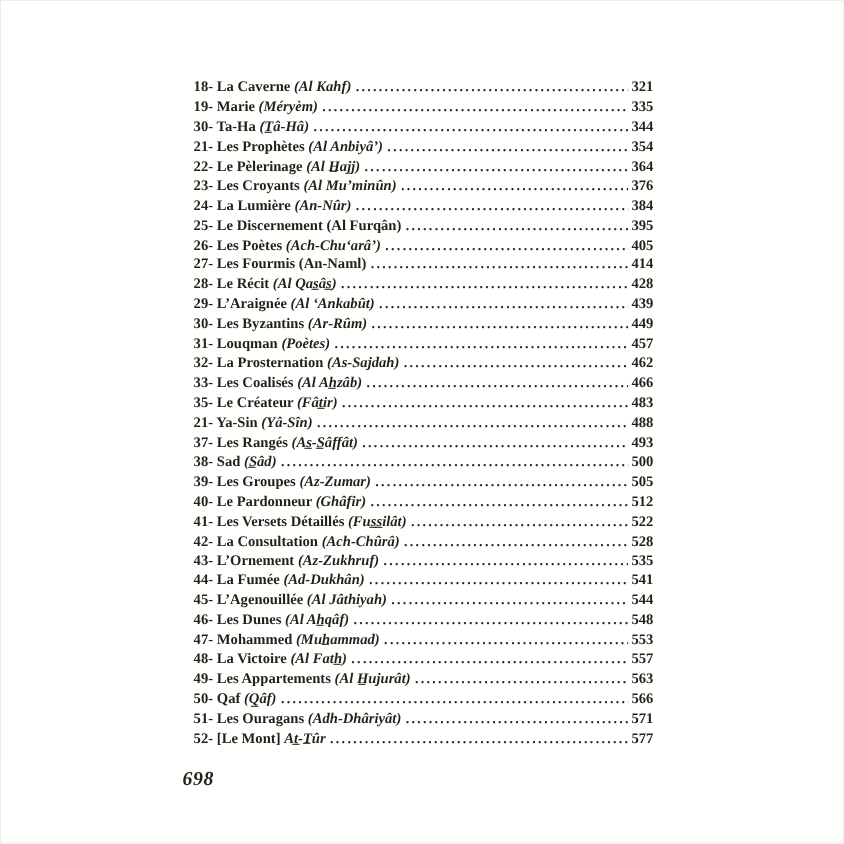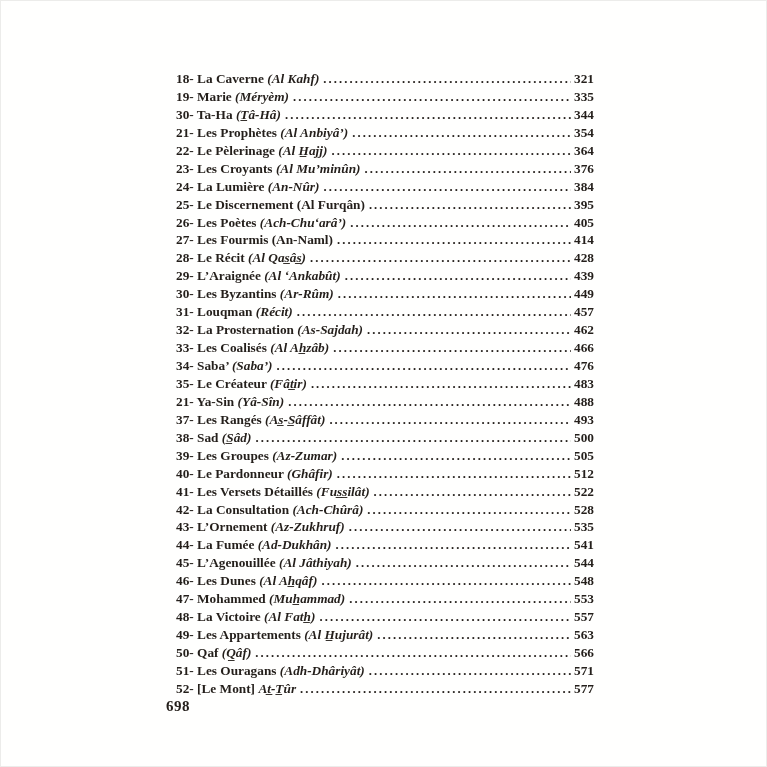--- a/index.html
+++ b/index.html
@@ -49,23 +49,24 @@
   }
   .pageno {
     flex: 0 0 auto;
     min-width: 26px;
     text-align: left;
   }
   .folio {
     position: absolute;
     left: 166px;
     top: 698px;
-    font-size: 15px;
+    font-size: 18px;
     font-weight: 700;
     letter-spacing: 0.5px;
+    font-style: italic;
   }
 </style>
 </head>
 <body>
 
 <div class="sheet">
   <div class="toc">
   <div class="row">
     <span class="entry-text"><span>18-</span> <span>La Caverne</span> <span class="translit">(Al Kahf)</span></span>
     <span class="leader"></span>
@@ -138,42 +139,37 @@
     <span class="pageno">439</span>
   </div>
 
   <div class="row">
     <span class="entry-text"><span>30-</span> <span>Les Byzantins</span> <span class="translit">(Ar-Rûm)</span></span>
     <span class="leader"></span>
     <span class="pageno">449</span>
   </div>
 
   <div class="row">
-    <span class="entry-text"><span>31-</span> <span>Louqman</span> <span class="translit">(Récit)</span></span>
+    <span class="entry-text"><span>31-</span> <span>Louqman</span> <span class="translit">(Poètes)</span></span>
     <span class="leader"></span>
     <span class="pageno">457</span>
   </div>
 
   <div class="row">
     <span class="entry-text"><span>32-</span> <span>La Prosternation</span> <span class="translit">(As-Sajdah)</span></span>
     <span class="leader"></span>
     <span class="pageno">462</span>
   </div>
 
   <div class="row">
     <span class="entry-text"><span>33-</span> <span>Les Coalisés</span> <span class="translit">(Al Ah̲zâb)</span></span>
     <span class="leader"></span>
     <span class="pageno">466</span>
   </div>
 
-  <div class="row">
-    <span class="entry-text"><span>34-</span> <span>Saba’</span> <span class="translit">(Saba’)</span></span>
-    <span class="leader"></span>
-    <span class="pageno">476</span>
-  </div>
 
   <div class="row">
     <span class="entry-text"><span>35-</span> <span>Le Créateur</span> <span class="translit">(Fât̲ir)</span></span>
     <span class="leader"></span>
     <span class="pageno">483</span>
   </div>
 
   <div class="row">
     <span class="entry-text"><span>21-</span> <span>Ya-Sin</span> <span class="translit">(Yâ-Sîn)</span></span>
     <span class="leader"></span>

